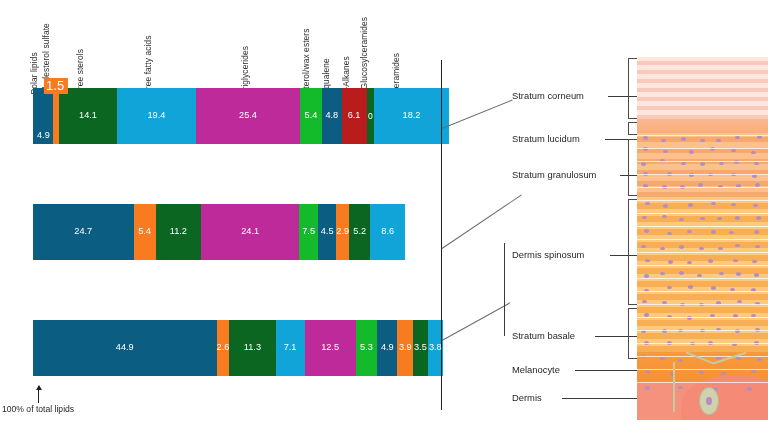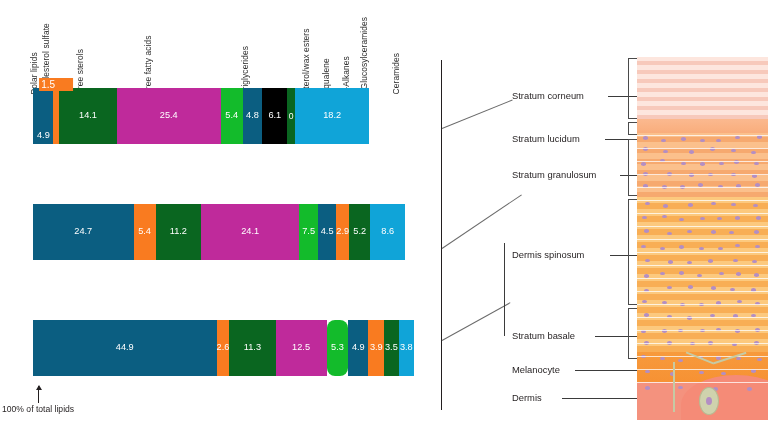--- a/index.html
+++ b/index.html
@@ -53,22 +53,22 @@
   
   .seg.v-bottomleft{align-items:flex-end;justify-content:flex-start;}
   .seg.v-bottomleft .val{margin:0 0 4px 4px;}
   
   .seg.v-tab{align-items:flex-start;justify-content:center;}
   .seg.v-tab .tab{
     position:absolute;
     top:-10px;
     left:50%;
     transform:translateX(-50%);
-    padding:1px 18px 1px 2px;
-    font-size:10px;
+    padding:1px 4px 1px 2px;
+    font-size:13px;
     color:#ffffff;
     white-space:nowrap;
     line-height:1.1;
     z-index:4;
   }
   .seg.v-zero{
     align-items:center;justify-content:center;
   }
   .seg.v-zero .val{
     font-size:8.6px;
@@ -204,30 +204,33 @@
   <div class="bar" id="bar-0" style="top:88px;">
       <div class="seg v-bottomleft" style="background: rgb(11, 94, 129); flex: 0 0 4.90982%;">
         <span class="val">4.9</span>
       </div>
       <div class="seg v-tab" style="background: rgb(249, 123, 32); flex: 0 0 1.50301%;">
         <span class="tab" style="background: rgb(249, 123, 32);">1.5</span>
       </div>
       <div class="seg" style="background: rgb(10, 102, 32); flex: 0 0 14.1283%;">
         <span class="val">14.1</span>
       </div>
+      <div class="seg" style="background: rgb(16, 164, 216); flex: 0 0 19.4389%;">
+        <span class="val">19.4</span>
+      </div>
       <div class="seg" style="background: rgb(191, 42, 155); flex: 0 0 25.4509%;">
         <span class="val">25.4</span>
       </div>
       <div class="seg" style="background: rgb(19, 187, 43); flex: 0 0 5.41082%;">
         <span class="val">5.4</span>
       </div>
       <div class="seg" style="background: rgb(11, 94, 129); flex: 0 0 4.80962%;">
         <span class="val">4.8</span>
       </div>
-      <div class="seg" style="background: #000000; flex: 0 0 6.11222%;">
+      <div class="seg" style="background: #b91c1c; flex: 0 0 6.11222%;">
         <span class="val">6.1</span>
       </div>
       <div class="seg v-zero" style="background: rgb(10, 102, 32); flex: 0 0 1.9%;">
         <span class="val">0</span>
       </div>
       <div class="seg" style="background: rgb(16, 164, 216); flex: 0 0 18.2365%;">
         <span class="val">18.2</span>
       </div>
     </div>
   <div class="bar" id="bar-1" style="top:204px;">
@@ -262,24 +265,27 @@
   <div class="bar" id="bar-2" style="top:320px;">
       <div class="seg" style="background: rgb(11, 94, 129); flex: 0 0 44.99%;">
         <span class="val">44.9</span>
       </div>
       <div class="seg" style="background: rgb(249, 123, 32); flex: 0 0 2.60521%;">
         <span class="val">2.6</span>
       </div>
       <div class="seg" style="background: rgb(10, 102, 32); flex: 0 0 11.3226%;">
         <span class="val">11.3</span>
       </div>
+      <div class="seg" style="background: rgb(16, 164, 216); flex: 0 0 7.11423%;">
+        <span class="val">7.1</span>
+      </div>
       <div class="seg" style="background: rgb(191, 42, 155); flex: 0 0 12.5251%; text-align: right;">
         <span class="val">12.5</span>
       </div>
-      <div class="seg" style="background: rgb(19, 187, 43); flex: 0 0 5.31062%; border-radius: 8px;">
+      <div class="seg" style="background: rgb(19, 187, 43); flex: 0 0 5.31062%;">
         <span class="val">5.3</span>
       </div>
       <div class="seg" style="background: rgb(11, 94, 129); flex: 0 0 4.90982%;">
         <span class="val">4.9</span>
       </div>
       <div class="seg" style="background: rgb(249, 123, 32); flex: 0 0 3.90782%;">
         <span class="val">3.9</span>
       </div>
       <div class="seg" style="background: rgb(10, 102, 32); flex: 0 0 3.50701%;">
         <span class="val">3.5</span>

